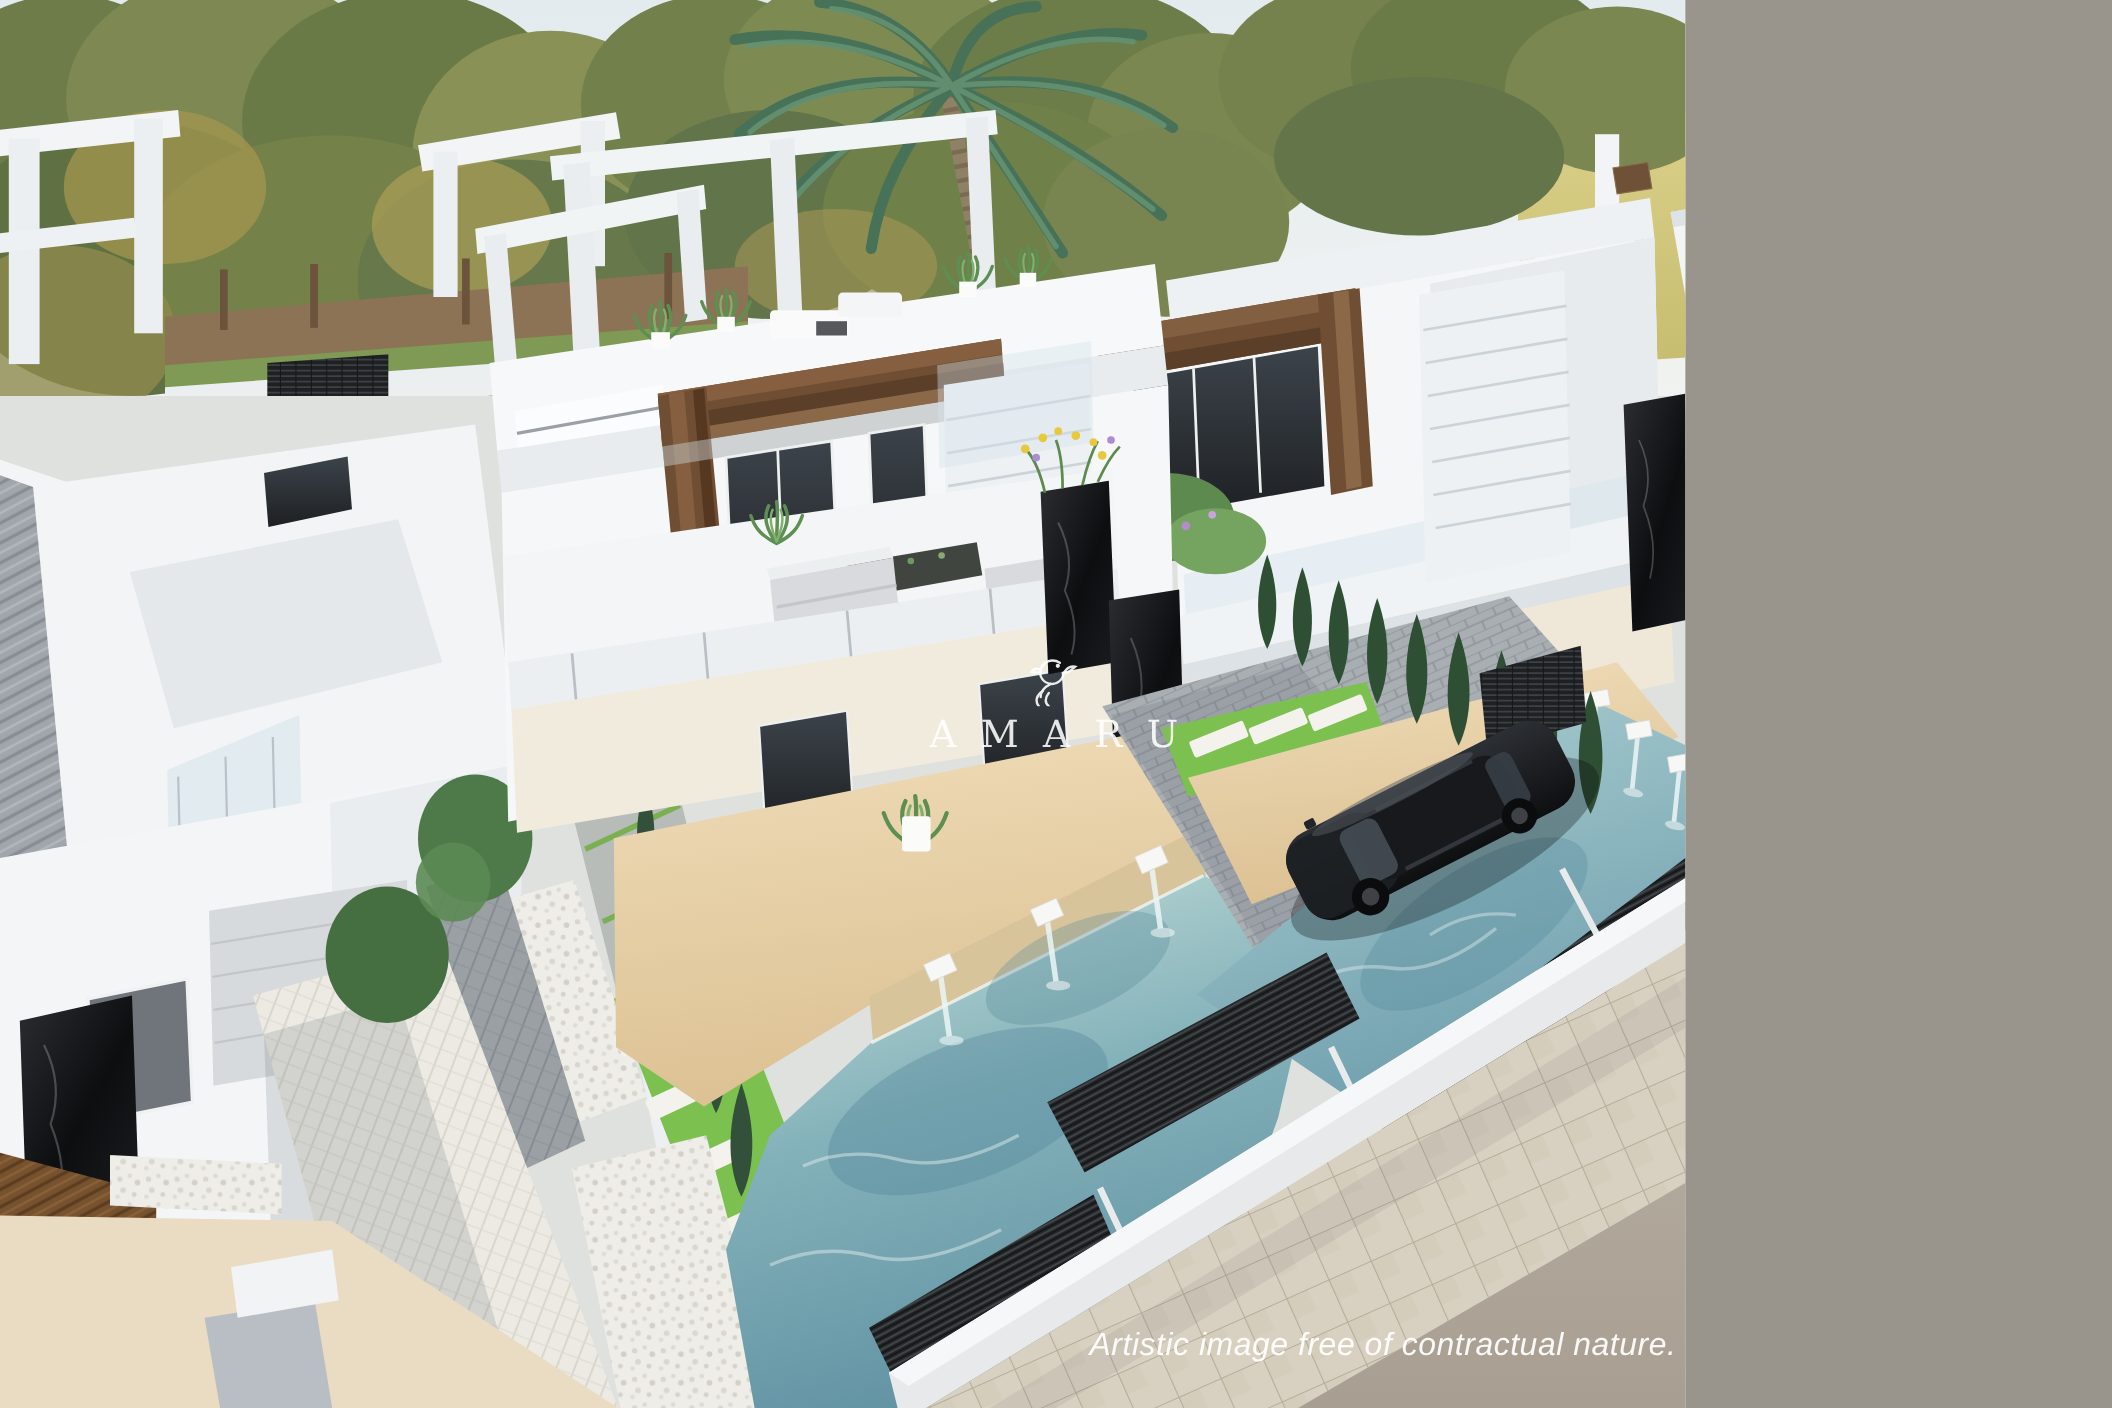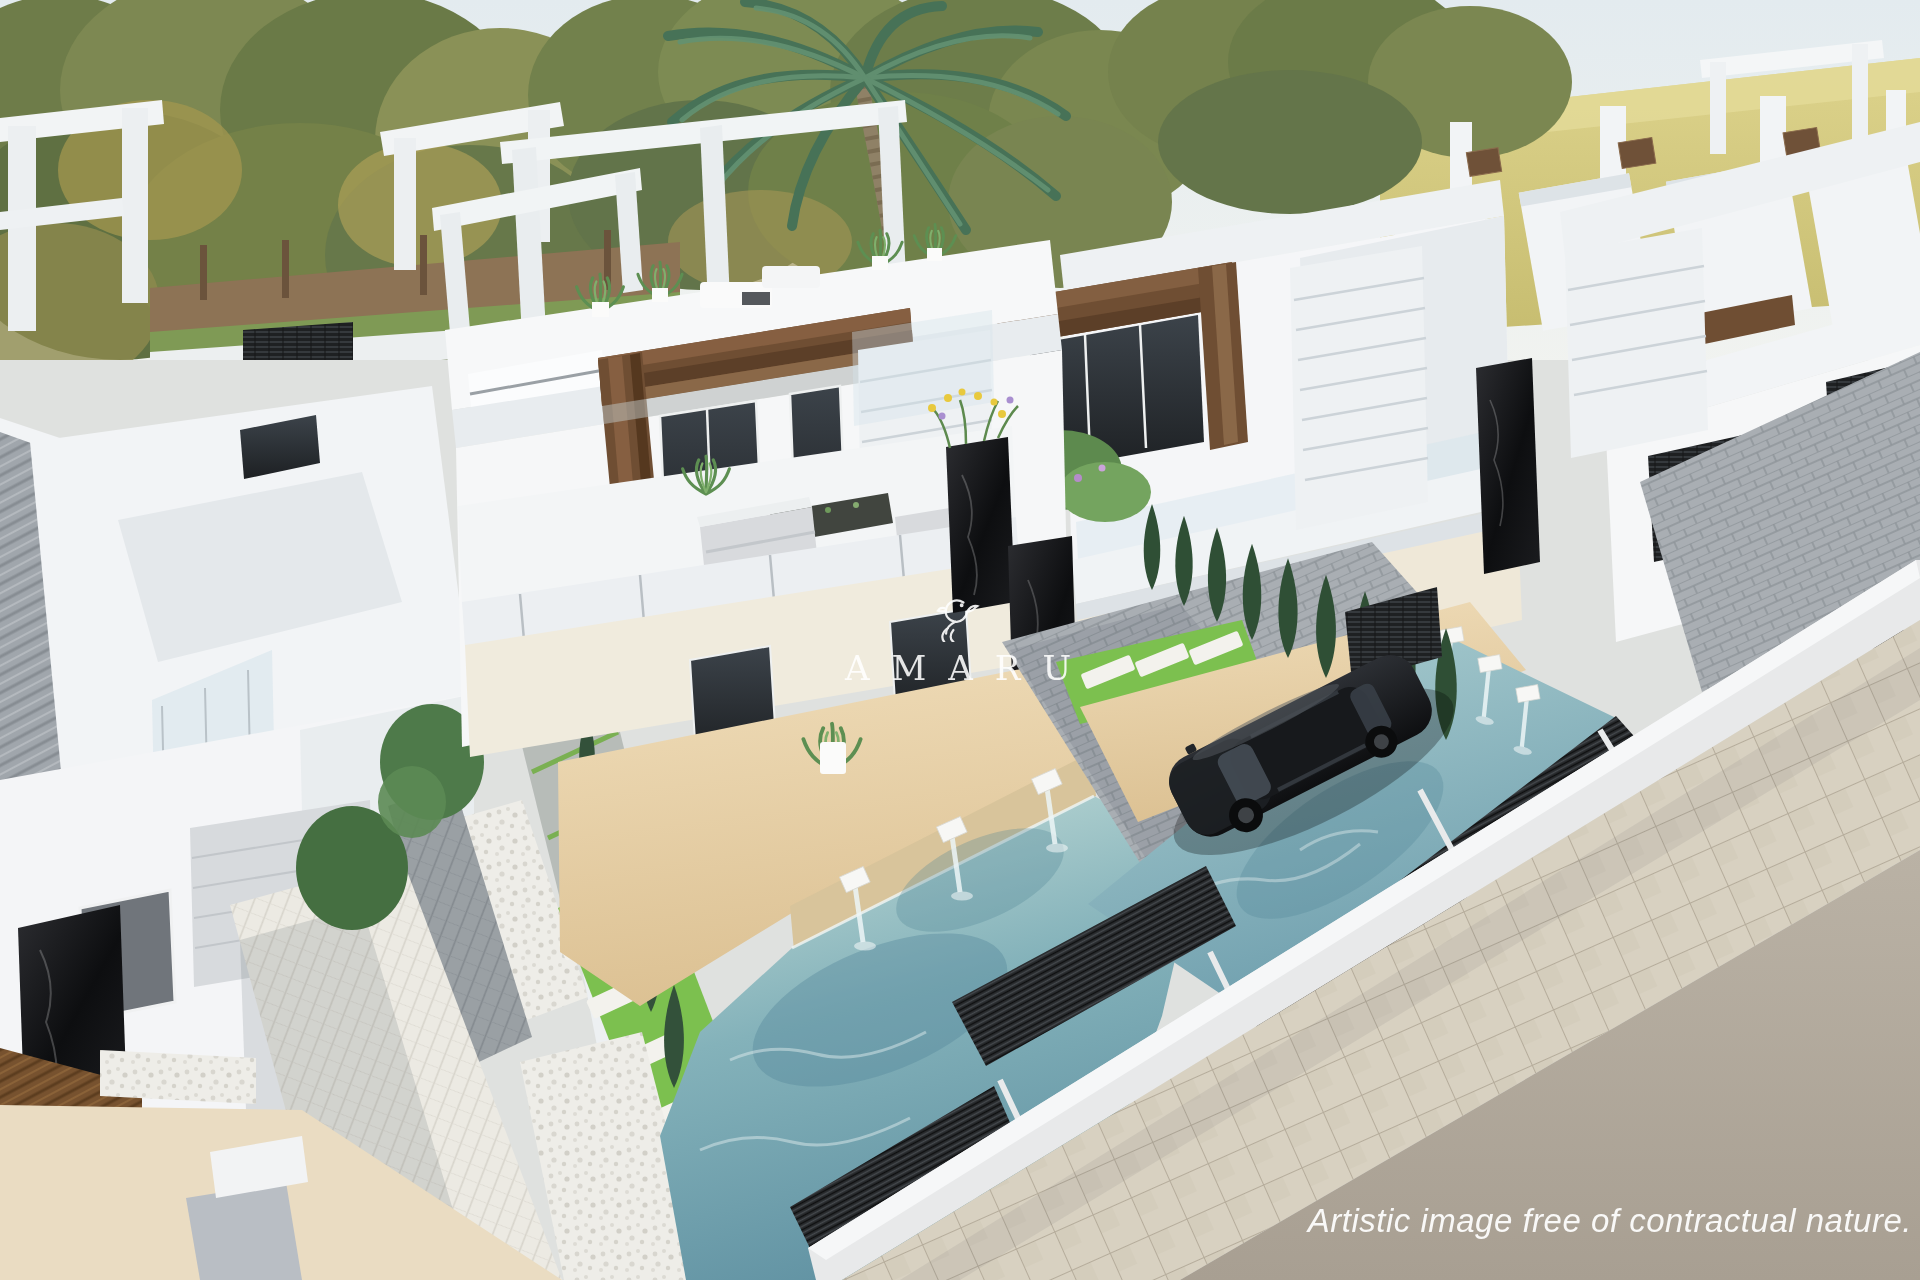--- a/index.html
+++ b/index.html
@@ -1,23 +1,23 @@
 <!DOCTYPE html>
 <html><head>
 <meta charset="utf-8">
 <style>
   html,body{margin:0;padding:0;background:#9a958c;}
-  .canvas{position:relative;width:1920px;height:1280px;overflow:hidden;background:#e9eff1;
+  .canvas{position:relative;width:1532px;height:1280px;overflow:hidden;background:#e9eff1;
           font-family:"Liberation Sans",sans-serif;}
   .scene{position:absolute;left:0;top:0;}
   .watermark{position:absolute;left:748px;top:596px;width:420px;text-align:center;pointer-events:none;}
   .watermark .bird{display:block;margin:0 auto 6px auto;width:44px;height:46px;opacity:.9;}
   .brand{font-family:"DejaVu Serif","Liberation Serif",serif;font-size:34px;letter-spacing:22px;
          text-indent:22px;color:rgba(255,255,255,.88);font-weight:400;}
-  .caption{position:absolute;right:8px;bottom:40px;font-style:italic;font-size:33px;
+  .caption{position:absolute;right:8px;bottom:40px;font-style:italic;font-size:29px;
            color:rgba(255,255,255,.93);letter-spacing:.5px;}
 </style>
 </head>
 <body>
 
 <div class="canvas">
 <svg class="scene" width="1920" height="1280" viewBox="0 0 1920 1280">
 <defs>
   <linearGradient id="gSky" x1="0" y1="0" x2="0" y2="1">
     <stop offset="0" stop-color="#e3ebef"></stop>

